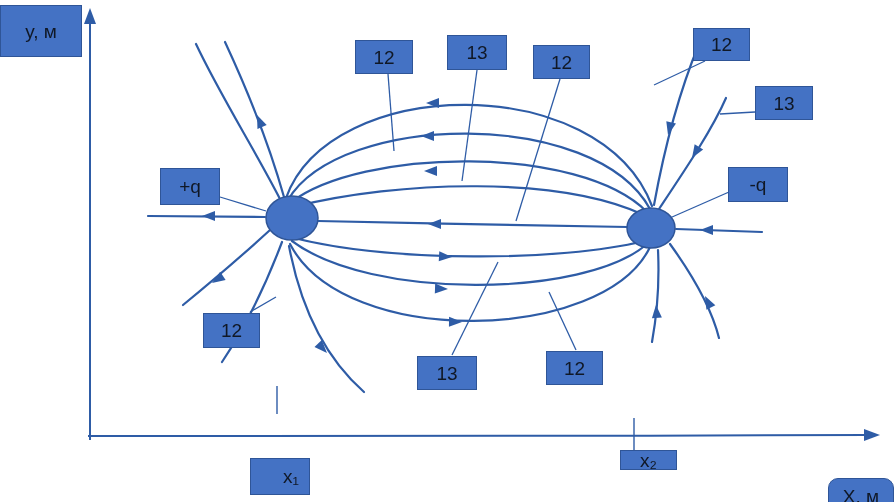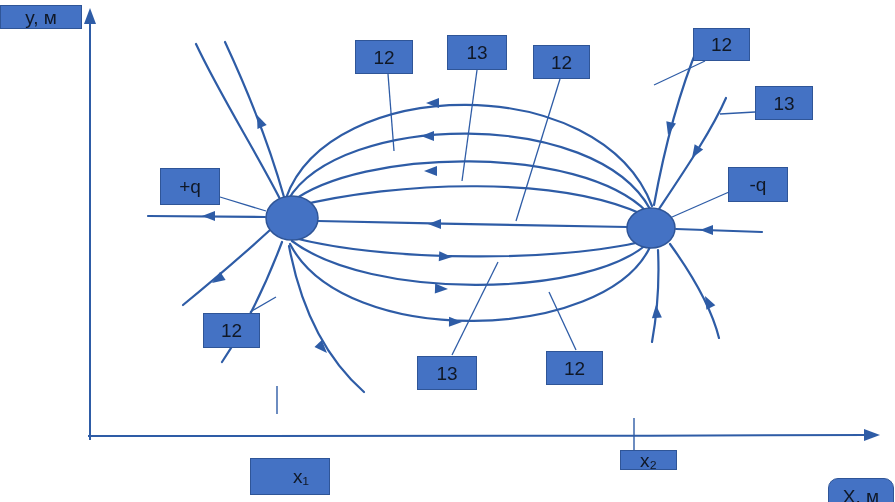--- a/index.html
+++ b/index.html
@@ -95,22 +95,22 @@
       <path class="leader" d="M 452,355 L 498,262"></path>
       <path class="leader" d="M 576,350 L 549,292"></path>
     </g>
 
     <g>
       <ellipse class="charge" cx="292" cy="218" rx="26" ry="22"></ellipse>
       <ellipse class="charge" cx="651" cy="228" rx="24" ry="20"></ellipse>
     </g>
   </svg>
 
-  <div class="label-box" style="left:0px;top:5px;width:82px;height:24px;">y, м</div>
-  <div class="label-box" style="left:250px;top:458px;width:80px;height:37px;padding-left:22px;">x₁</div>
+  <div class="label-box" style="left:0px;top:5px;width:82px;height:52px;">y, м</div>
+  <div class="label-box" style="left:250px;top:458px;width:60px;height:37px;padding-left:22px;">x₁</div>
   <div class="label-box" style="left:620px;top:450px;width:57px;height:20px;">x₂</div>
   <div class="label-box" style="left:828px;top:478px;width:66px;height:37px;border-radius:10px;">X, м</div>
 
   <div class="label-box" style="left:160px;top:168px;width:60px;height:37px;">+q</div>
   <div class="label-box" style="left:728px;top:167px;width:60px;height:35px;">-q</div>
 
   <div class="label-box" style="left:355px;top:40px;width:58px;height:34px;">12</div>
   <div class="label-box" style="left:447px;top:35px;width:60px;height:35px;">13</div>
   <div class="label-box" style="left:533px;top:45px;width:57px;height:34px;">12</div>
   <div class="label-box" style="left:693px;top:28px;width:57px;height:33px;">12</div>

